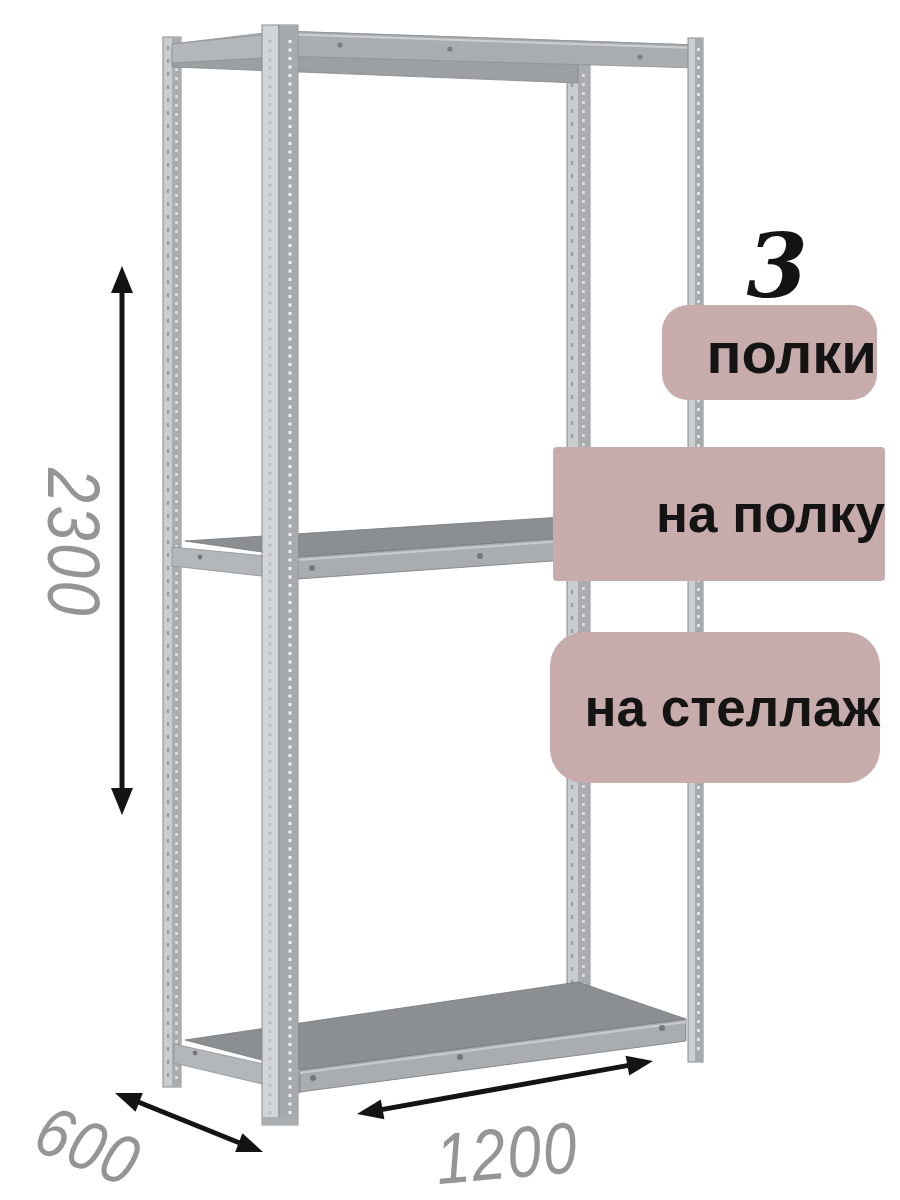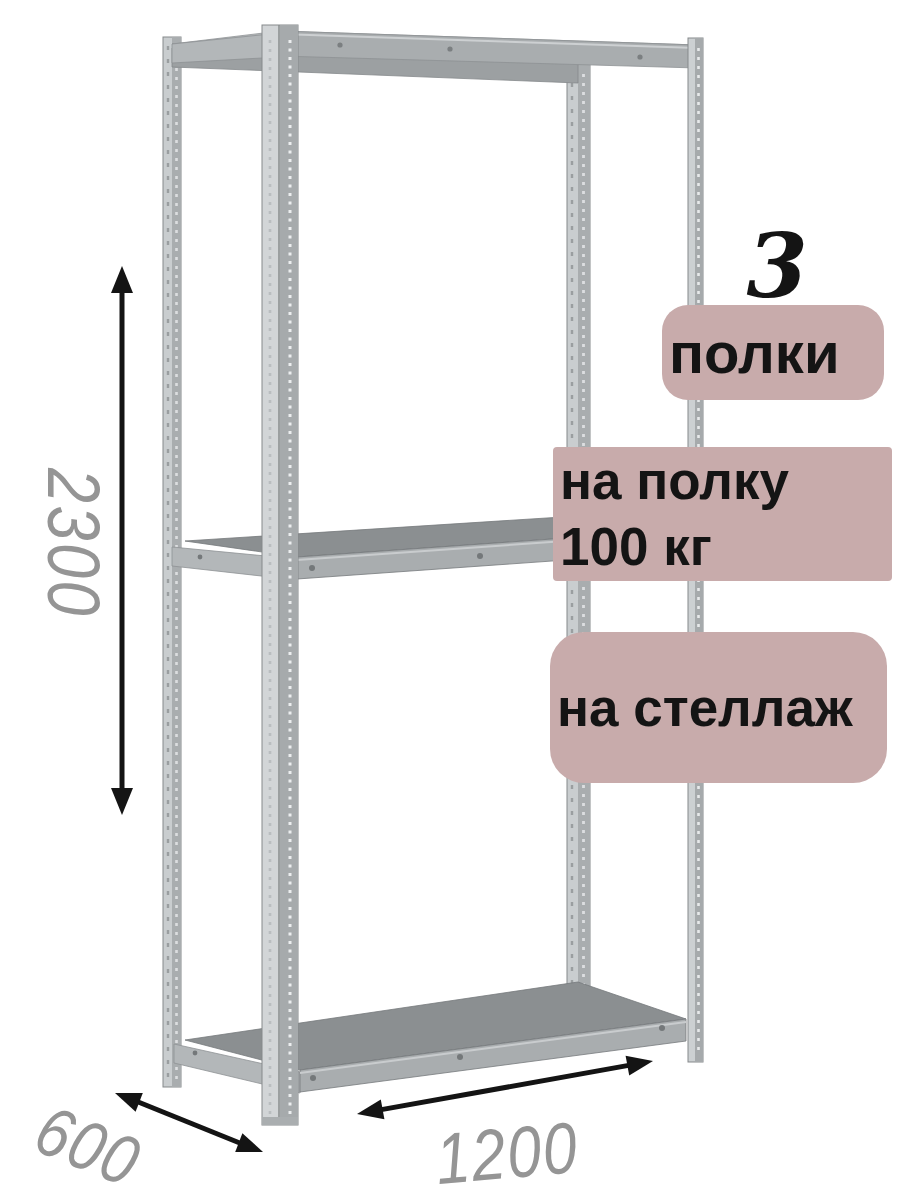--- a/index.html
+++ b/index.html
@@ -18,22 +18,22 @@
   .dim-width{left:357px;top:1113px;width:300px;height:80px;line-height:80px;
        font-size:72px;letter-spacing:2px;transform:rotate(-5deg) scaleX(0.85);}
 
   
   .count-number{position:absolute;left:707px;top:222px;width:140px;height:88px;
        line-height:88px;text-align:center;font-family:"DejaVu Serif",serif;
        font-weight:bold;font-style:italic;font-size:88px;color:#141414;}
 
   
   .badge{position:absolute;background:#c8abab;color:#141414;
-       display:flex;flex-direction:column;align-items:flex-start;justify-content:center;
-       font-weight:bold;text-align:center;padding-left:7px;}
+       display:flex;flex-direction:column;align-items:flex-end;justify-content:center;
+       font-weight:bold;text-align:center;}
   .badge-count{left:662px;top:305px;width:215px;height:95px;border-radius:26px;
        font-size:58px;}
   .badge-shelf-load{left:553px;top:447px;width:332px;height:134px;border-radius:4px;
        font-size:53px;line-height:1.24;}
   .badge-rack-load{left:550px;top:632px;width:330px;height:151px;border-radius:34px;
        font-size:53px;line-height:1.24;}
 </style>
 </head>
 <body>
 
@@ -121,20 +121,19 @@
   <div class="dim dim-depth">600</div>
   <div class="dim dim-width">1200</div>
 
   <div class="count-number">3</div>
   <div class="badge badge-count">
     <span>полки</span>
   </div>
 
   <div class="badge badge-shelf-load">
     <span>на полку</span>
-    <span>100 кг</span>
   </div>
 
   <div class="badge badge-rack-load">
     <span>на стеллаж</span>
   </div>
 
 </div>
 
 </body></html>

